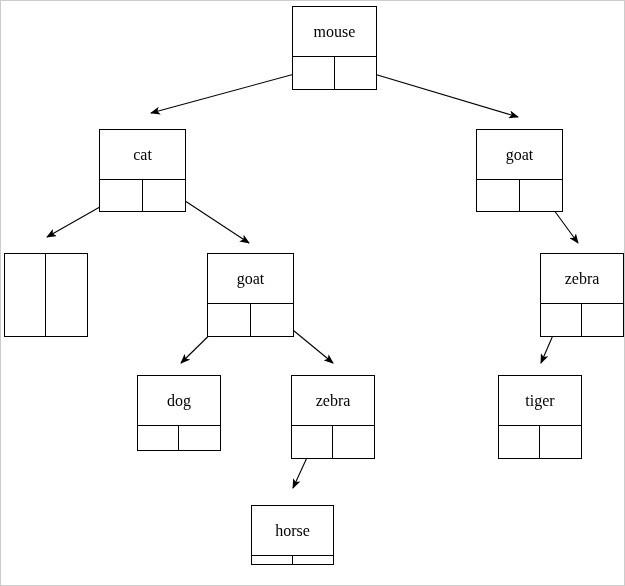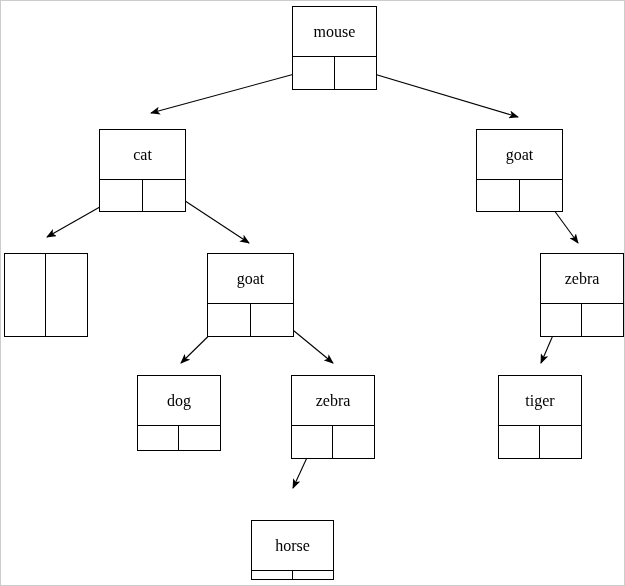--- a/index.html
+++ b/index.html
@@ -138,21 +138,21 @@
           <div class="ptr right"></div>
         </div>
       </div>
       <div class="node" style="left: 497px; top: 374px; width: 84px; height: 84px;">
         <div class="node-label">tiger</div>
         <div class="node-pointers">
           <div class="ptr left"></div>
           <div class="ptr right"></div>
         </div>
       </div>
-      <div class="node" style="left: 250px; top: 519px; width: 83px; height: 60px; text-align: center;">
+      <div class="node" style="left: 250px; top: 504px; width: 83px; height: 60px; text-align: center;">
         <div class="node-label">horse</div>
         <div class="node-pointers">
           <div class="ptr left"></div>
           <div class="ptr right"></div>
         </div>
       </div>
     </div>
 
 </div>
 

